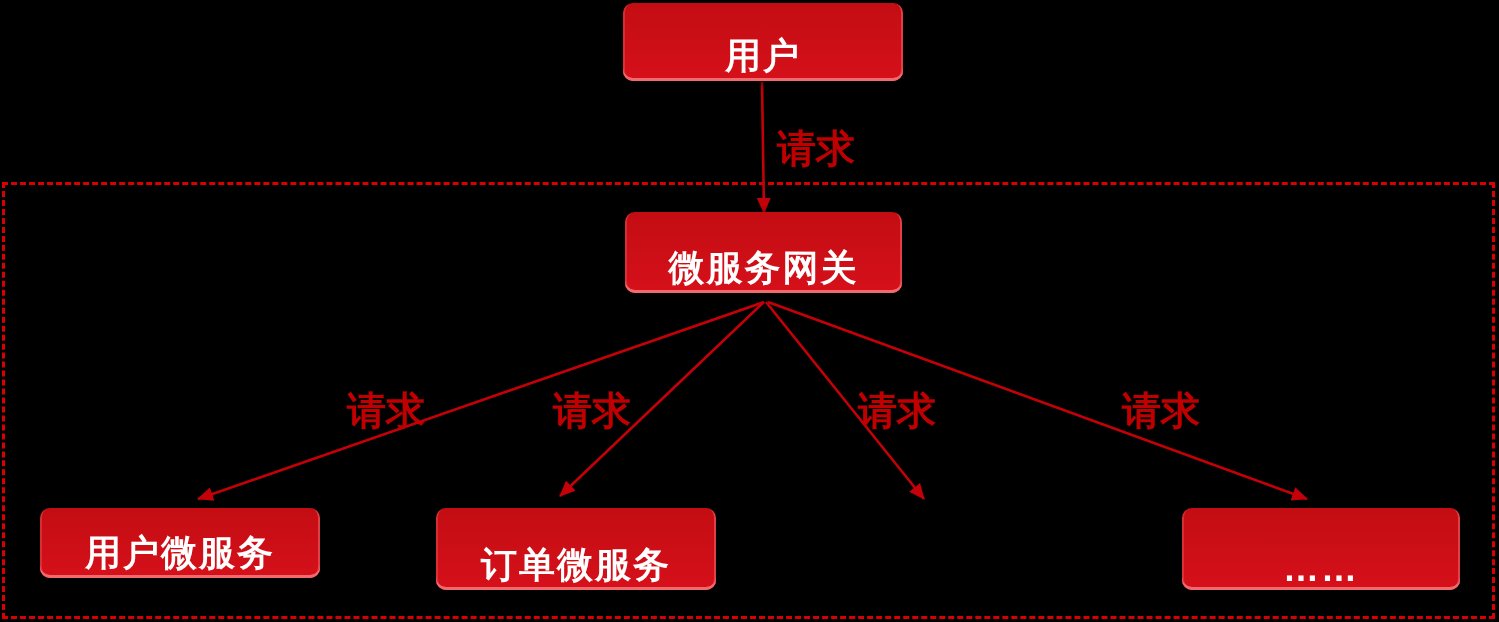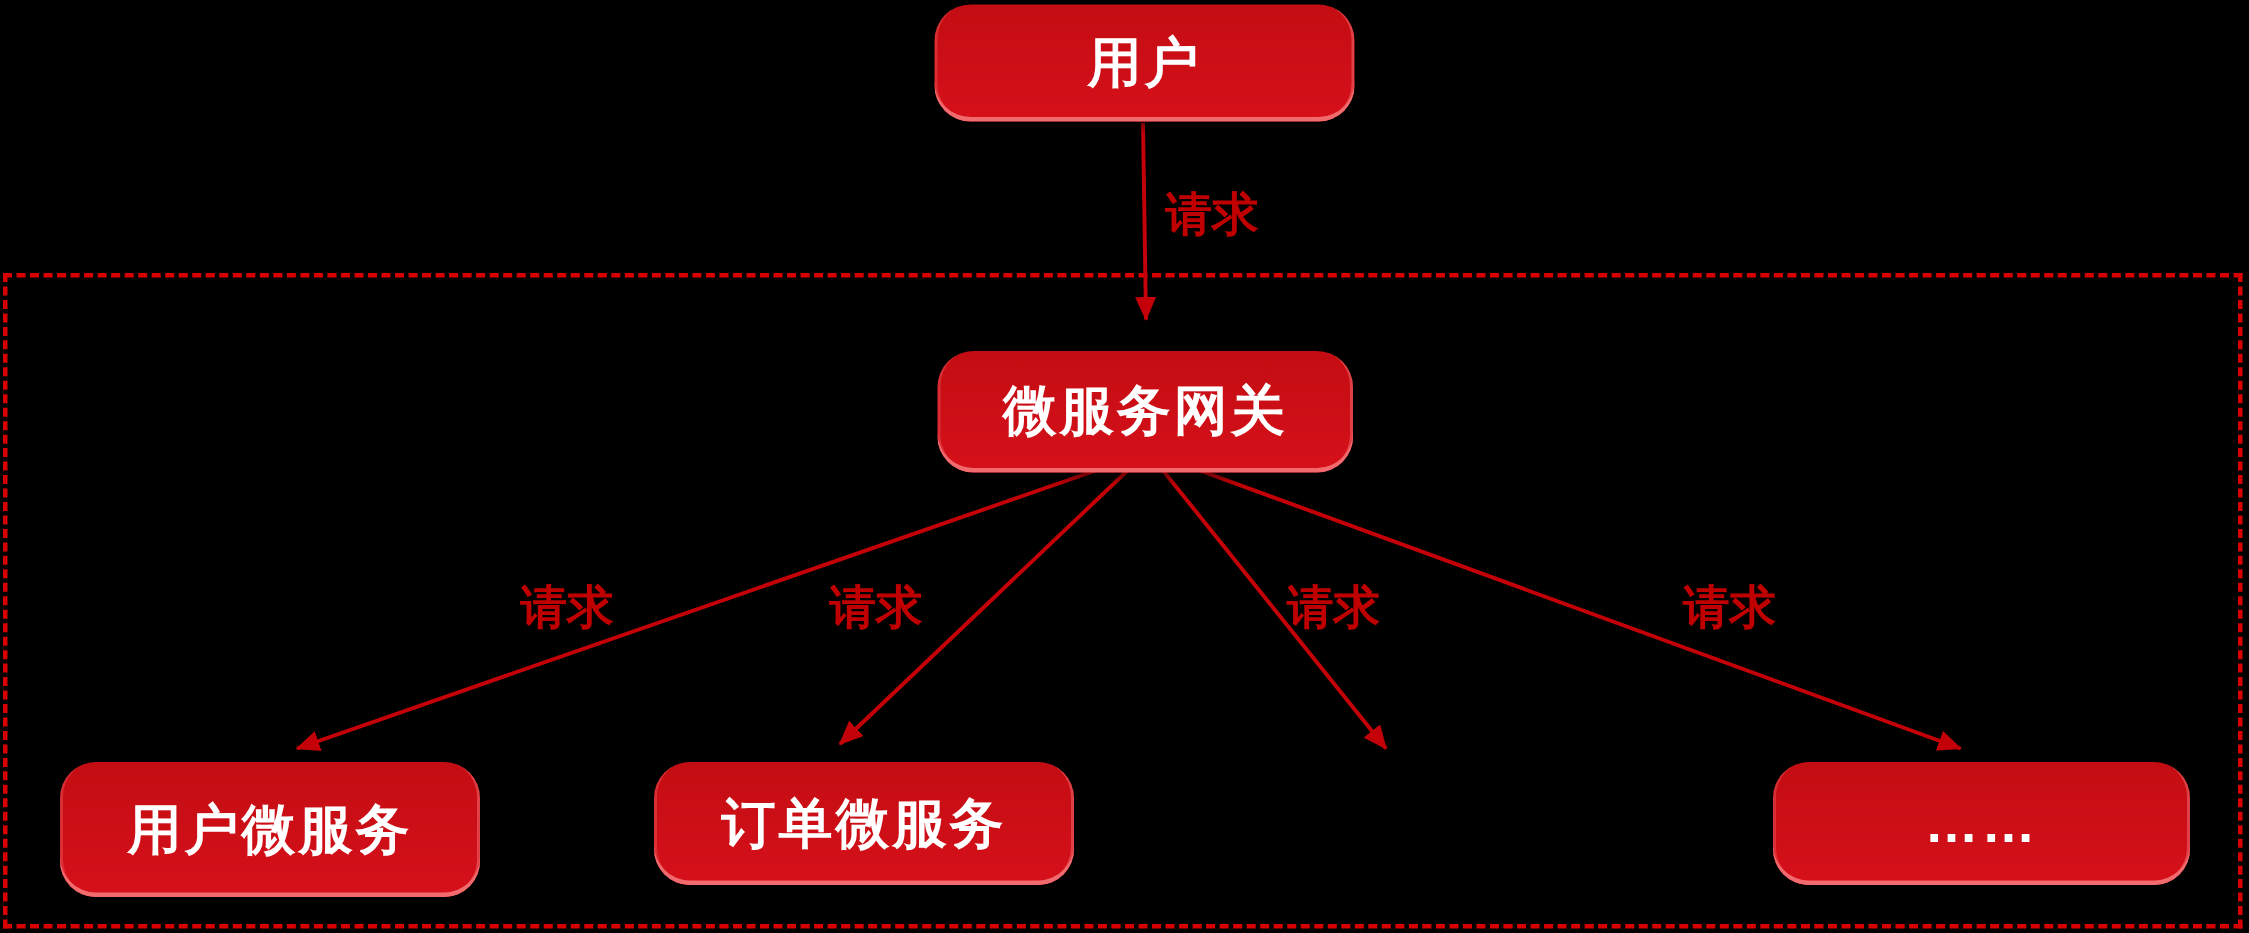--- a/index.html
+++ b/index.html
@@ -24,46 +24,46 @@
   .edges-layer{position:absolute;left:0;top:0;width:1499px;height:622px;}
   .edge{stroke:var(--edge-color);stroke-width:2.6;}
   .arrowhead{fill:var(--edge-color);}
   .boundary{
     position:absolute;
     left:2px;top:182px;width:1493px;height:437px;
     border:3px dashed var(--dashed-border);
   }
   .node{
     position:absolute;
-    display:flex;align-items:center;justify-content:center;
+    display:flex;align-items:flex-end;justify-content:center;
     background:linear-gradient(180deg,var(--node-red-top) 0%,var(--node-red-bottom) 100%);
-    border-radius:24px;
+    border-radius:10px;
     box-shadow:
       inset 0 -3px 0 var(--node-bevel),
       inset -2px -1px 0 rgba(241,106,110,0.55),
       inset 2px -1px 0 rgba(241,106,110,0.35),
       0 2px 8px rgba(0,0,0,0.65);
   }
   .node-label{
     color:var(--node-text);
     font-size:36px;
     font-weight:bold;
     letter-spacing:2px;
     white-space:nowrap;
   }
   .edge-label{
     position:absolute;
     color:var(--label-color);
-    font-size:31px;
+    font-size:39px;
     font-weight:bold;
     white-space:nowrap;
   }
   .node-user{left:623px;top:3px;width:280px;height:78px;}
-  .node-gateway{left:625px;top:234px;width:277px;height:81px;}
-  .node-service1{left:40px;top:508px;width:280px;height:90px;}
+  .node-gateway{left:625px;top:212px;width:277px;height:81px;}
+  .node-service1{left:40px;top:508px;width:280px;height:70px;}
   .node-service2{left:436px;top:508px;width:280px;height:82px;}
   .node-service3{left:792px;top:508px;width:278px;height:82px;}
   .node-service4{left:1182px;top:508px;width:278px;height:82px;}
   .edge-label-top{left:777px;top:122px;}
   .edge-label-1{left:347px;top:384px;}
   .edge-label-2{left:553px;top:384px;}
   .edge-label-3{left:858px;top:384px;}
   .edge-label-4{left:1122px;top:384px;}
 </style>
 </head>

